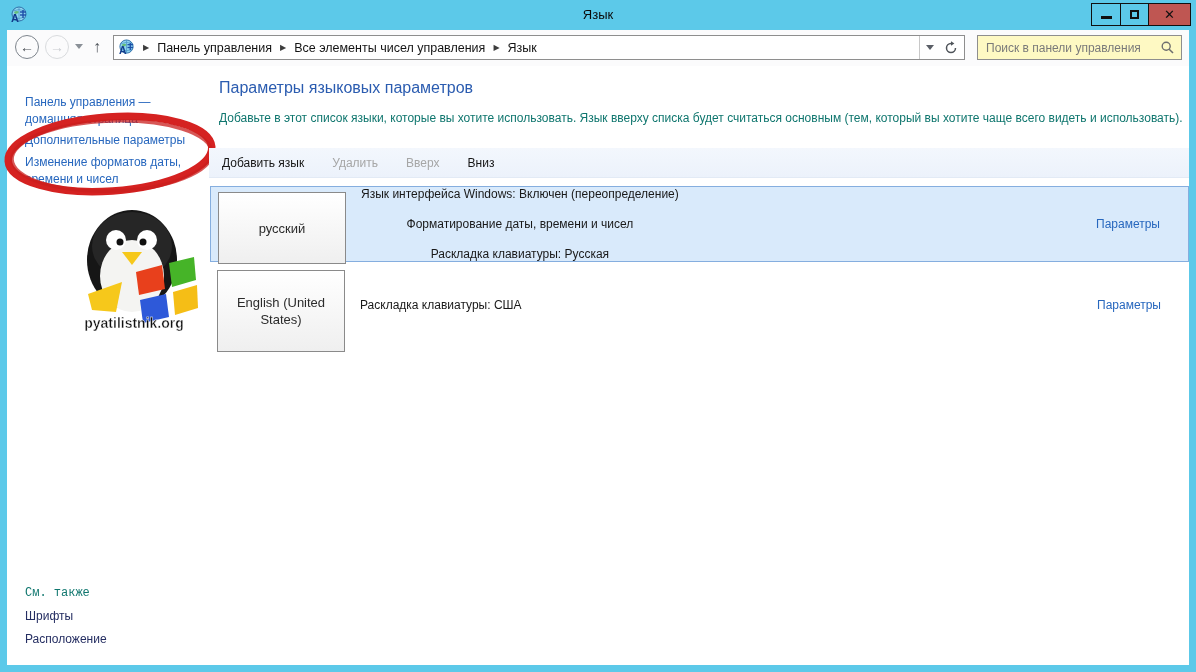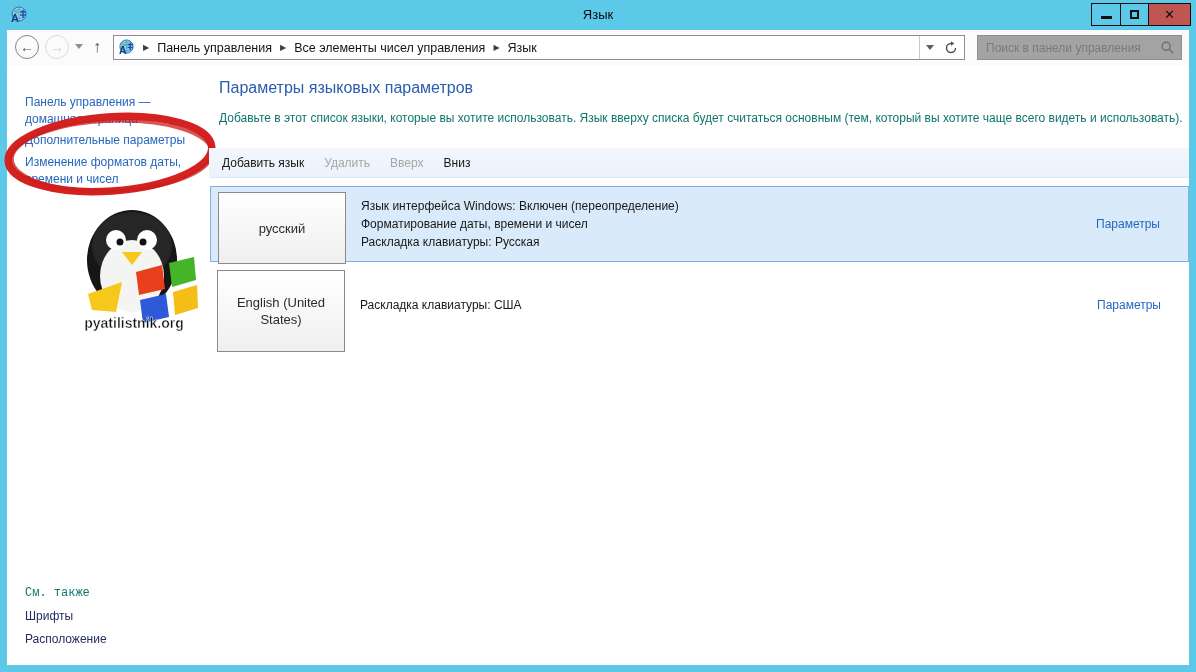--- a/index.html
+++ b/index.html
@@ -30,48 +30,48 @@
   .circle-btn.fwd{left:38px;border-color:#D9DBDE;color:#C9CCD0;}
   .nav-chevron{position:absolute;left:68px;top:14px;width:0;height:0;border-left:4px solid transparent;border-right:4px solid transparent;border-top:5px solid #8A9097;}
   .up-btn{position:absolute;left:86px;top:6px;font-size:16px;color:#4F545A;line-height:22px;}
   .addressbar{position:absolute;left:106px;top:5px;width:852px;height:25px;border:1px solid #8E8E8E;background:#fff;display:flex;align-items:center;}
   .addr-icon{margin-left:4px;width:17px;height:17px;flex:0 0 auto;}
   .crumbs{display:flex;align-items:center;white-space:nowrap;font-size:12.5px;color:#141414;}
   .crumb-sep{font-size:8px;color:#3c3c3c;margin:0 8px;}
   .crumb{cursor:default;}
   .addr-right{margin-left:auto;height:100%;display:flex;align-items:center;border-left:1px solid #C8C8C8;padding:0 6px;gap:10px;}
   .addr-drop{width:0;height:0;border-left:4px solid transparent;border-right:4px solid transparent;border-top:5px solid #5a5f66;}
-  .searchbox{position:absolute;left:970px;top:5px;width:205px;height:25px;border:1px solid #8E8E8E;background:#a3a3a3;display:flex;align-items:center;}
+  .searchbox{position:absolute;left:970px;top:5px;width:205px;height:25px;border:1px solid #8E8E8E;background:#fef9c3;display:flex;align-items:center;}
   .searchbox input{flex:1;border:none;outline:none;font-family:inherit;font-size:12px;color:#333;padding:0 4px 0 8px;background:transparent;}
   .searchbox input::placeholder{color:#7a7a7a;}
   .search-icon{margin-right:7px;flex:0 0 auto;}
   
   .content{position:absolute;left:7px;top:66px;width:1182px;height:599px;background:#fff;}
   
   .side-home{position:absolute;left:18px;top:28px;width:160px;color:var(--link);line-height:17px;cursor:pointer;}
   .side-task1{position:absolute;left:18px;top:66px;width:185px;color:var(--link);line-height:17px;cursor:pointer;}
   .side-task2{position:absolute;left:18px;top:88px;width:172px;color:var(--link);line-height:17px;cursor:pointer;}
   .see-also{position:absolute;left:18px;top:520px;color:#0f766e;font-family:Liberation Mono, monospace;}
   .side-fonts{position:absolute;left:18px;top:543px;color:var(--darklink);cursor:pointer;}
   .side-location{position:absolute;left:18px;top:566px;color:var(--darklink);cursor:pointer;}
   .marker-svg{position:absolute;left:-7px;top:36px;pointer-events:none;}
   .logo{position:absolute;left:69px;top:136px;width:122px;height:148px;}
   
   .main-heading{position:absolute;left:212px;top:13px;font-size:16px;color:var(--heading);}
   .main-desc{position:absolute;left:212px;top:45px;font-size:12px;color:#0f766e;white-space:nowrap;}
-  .toolbar{position:absolute;left:202px;top:82px;width:980px;height:30px;background:linear-gradient(#F3F7FD,var(--toolbarbg));border-bottom:1px solid #E2EAF5;display:flex;align-items:center;gap:20px;padding-left:13px;}
+  .toolbar{position:absolute;left:202px;top:82px;width:980px;height:30px;background:linear-gradient(#F3F7FD,var(--toolbarbg));border-bottom:1px solid #E2EAF5;display:flex;align-items:center;gap:28px;padding-left:13px;}
   .tb-item{font-size:12px;color:#171717;cursor:pointer;}
   .tb-item.disabled{color:var(--disabled);cursor:default;}
   .lang-row{position:absolute;left:203px;width:979px;}
   .row-selected{top:120px;height:76px;background:var(--selbg);border:1px solid var(--selborder);}
   .row-plain{top:202px;height:74px;background:#fff;}
   .lang-box{position:absolute;left:7px;width:128px;border:1px solid #8A8A8A;background:linear-gradient(#ffffff,#EFEFEF);display:flex;align-items:center;justify-content:center;text-align:center;font-size:13px;color:#2b2b2b;line-height:17px;padding:2px 10px;}
   .row-selected .lang-box{top:5px;height:72px;}
   .row-plain .lang-box{top:2px;height:82px;}
-  .lang-details{position:absolute;left:150px;top:0;bottom:0;display:flex;flex-direction:column;justify-content:center;gap:4px;font-size:12px;color:#191919;}
+  .lang-details{position:absolute;left:150px;top:0;bottom:0;display:flex;flex-direction:column;justify-content:center;gap:16px;font-size:12px;color:#191919;text-align:center;}
   .settings-link{position:absolute;right:28px;top:50%;transform:translateY(-50%);color:var(--link);font-size:12px;cursor:pointer;}
 </style>
 </head>
 <body>
 
 <div class="window">
 
   <div class="titlebar">
     <svg class="app-icon" viewBox="0 0 18 18">
       <circle cx="9" cy="8" r="7" fill="#8ED4F0" stroke="#2F6FA8" stroke-width="1"></circle>

